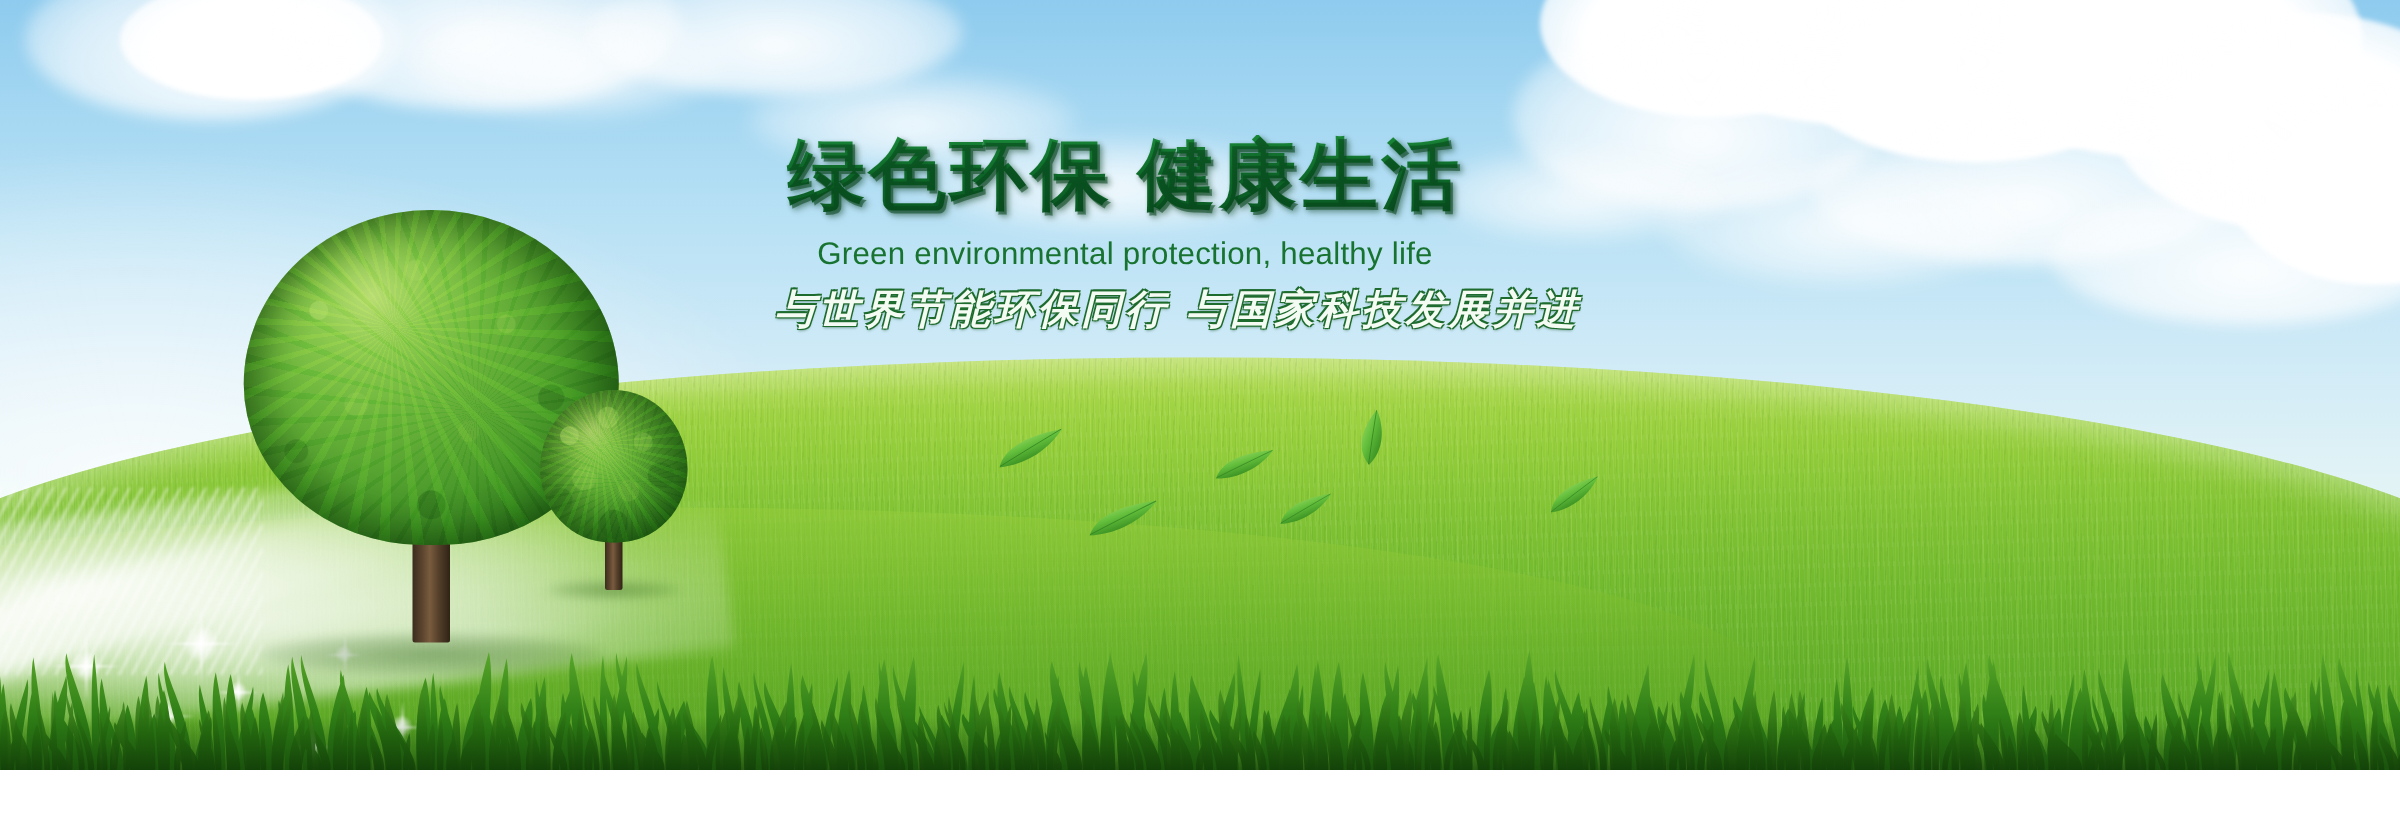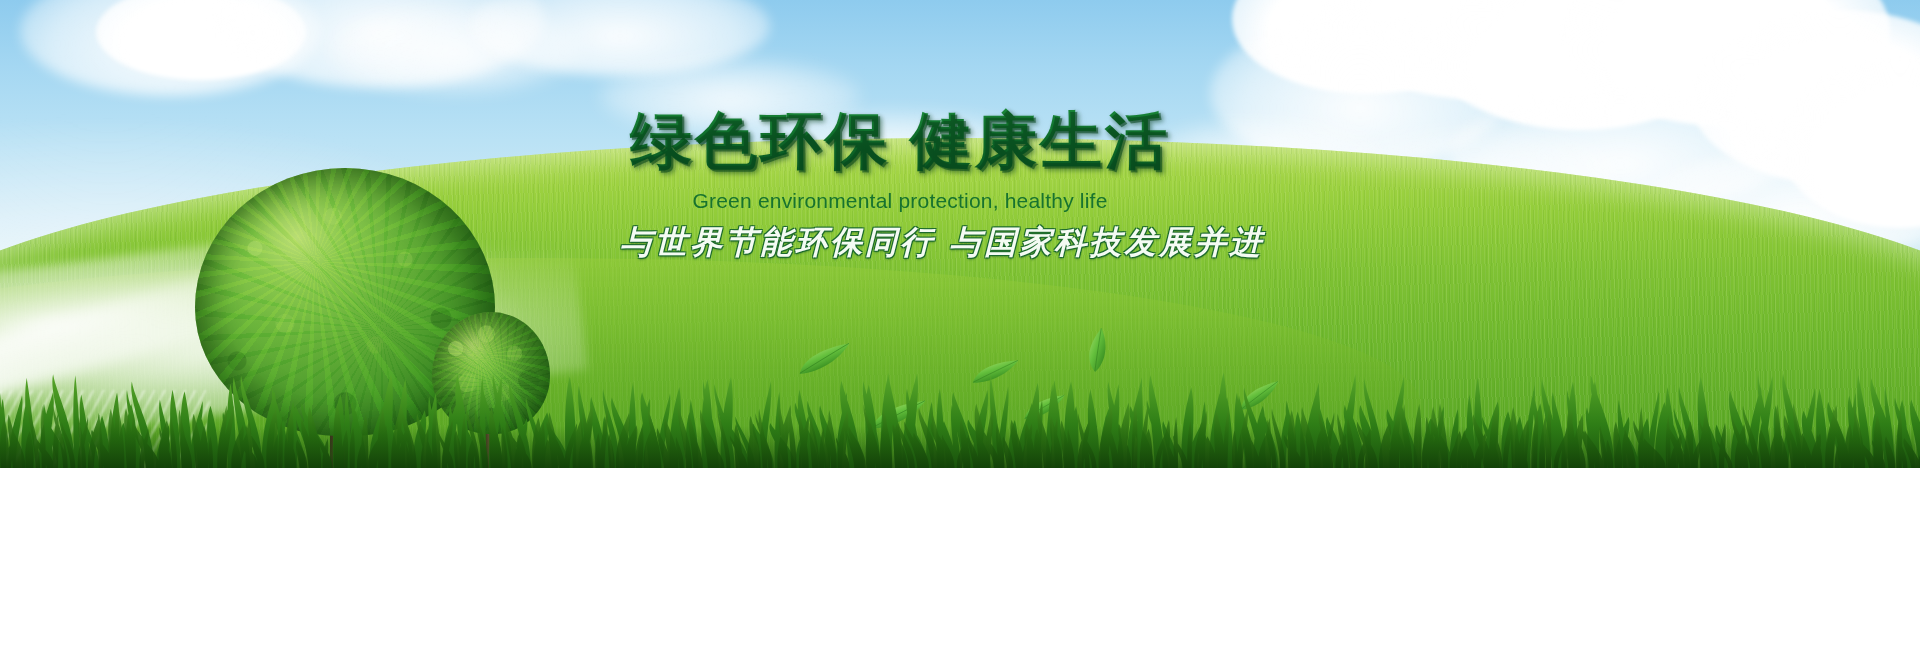--- a/index.html
+++ b/index.html
@@ -3,21 +3,21 @@
 <meta charset="utf-8">
 <style>
   html, body {
     margin: 0;
     padding: 0;
     background: #ffffff;
   }
   #banner {
     position: relative;
     width: 1920px;
-    height: 468px;
+    height: 616px;
     overflow: hidden;
     font-family: "Liberation Sans", sans-serif;
   }
 
   
   .sky {
     position: absolute;
     inset: 0;
     background:
       linear-gradient(to bottom,
@@ -237,21 +237,21 @@
       2px 2px 0 rgba(8,70,28,0.55),
       3px 3px 5px rgba(10,60,25,0.30);
     background: linear-gradient(to bottom, #1b8a3a 0%, #0f6f2c 45%, #0a5a23 100%);
     -webkit-background-clip: text;
     background-clip: text;
     -webkit-text-fill-color: transparent;
     filter: drop-shadow(2px 2px 2px rgba(10,60,25,0.35));
   }
   .subtitle-en {
     margin: 14px 0 0 0;
-    font-size: 21px;
+    font-size: 25px;
     font-weight: 400;
     color: #17732f;
     letter-spacing: 0.2px;
     white-space: nowrap;
   }
   .subtitle-cn {
     margin: 8px 0 0 0;
     font-size: 32px;
     font-weight: 700;
     font-style: italic;

